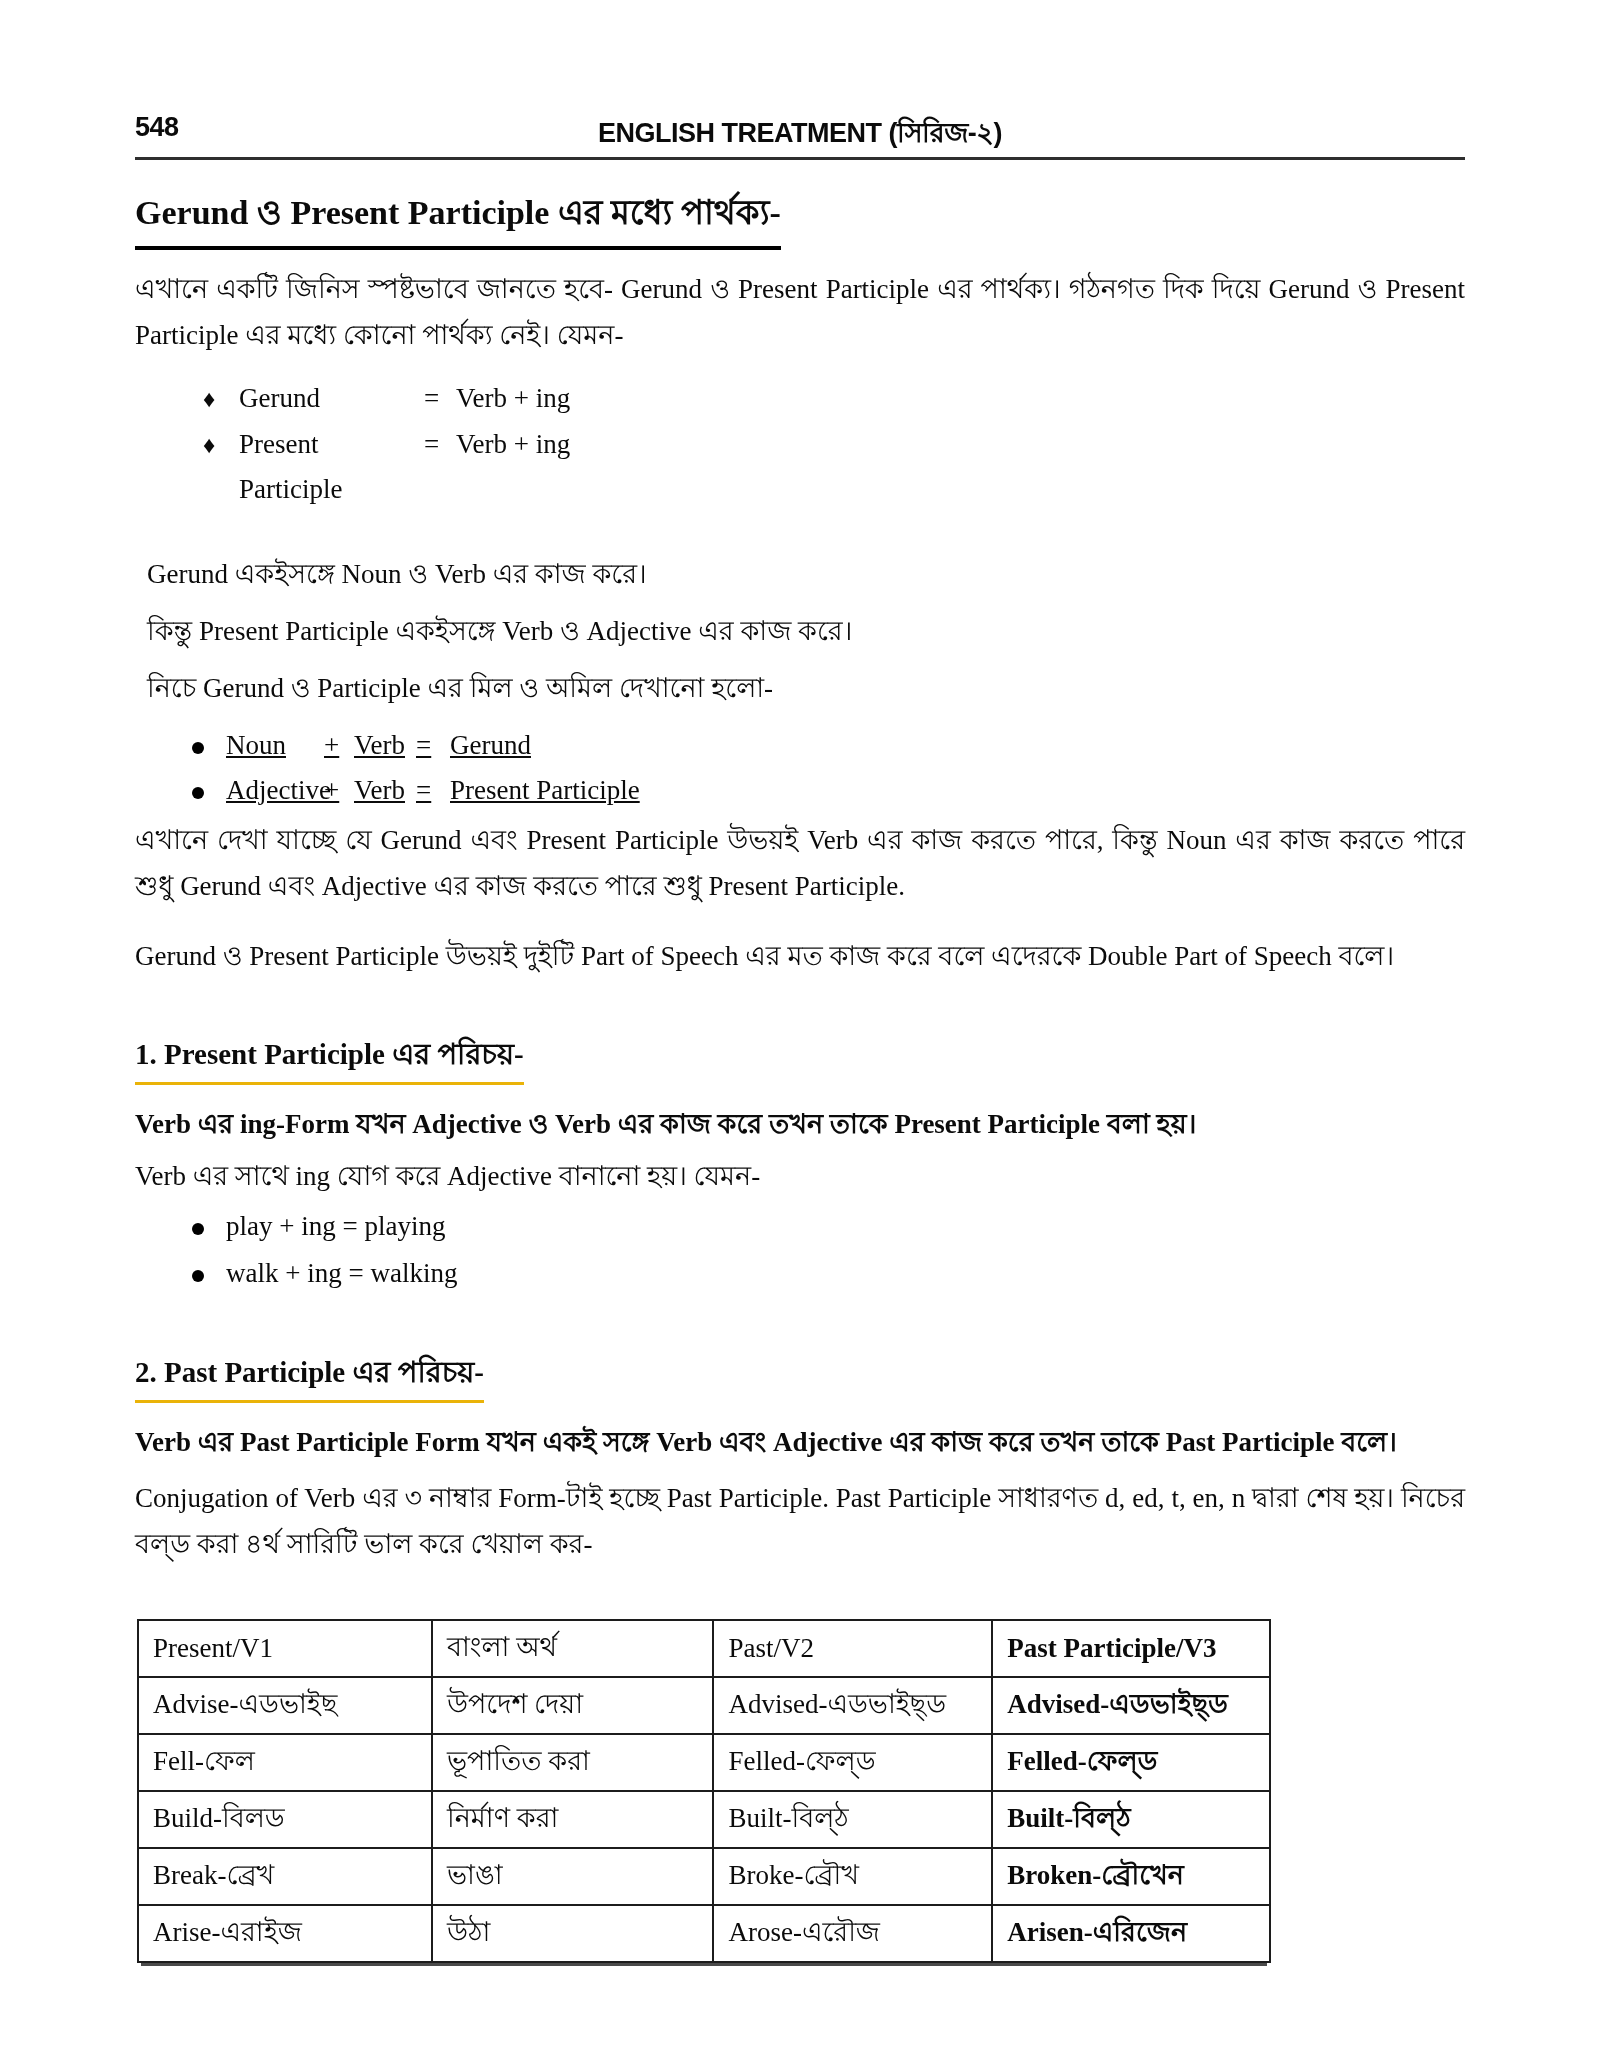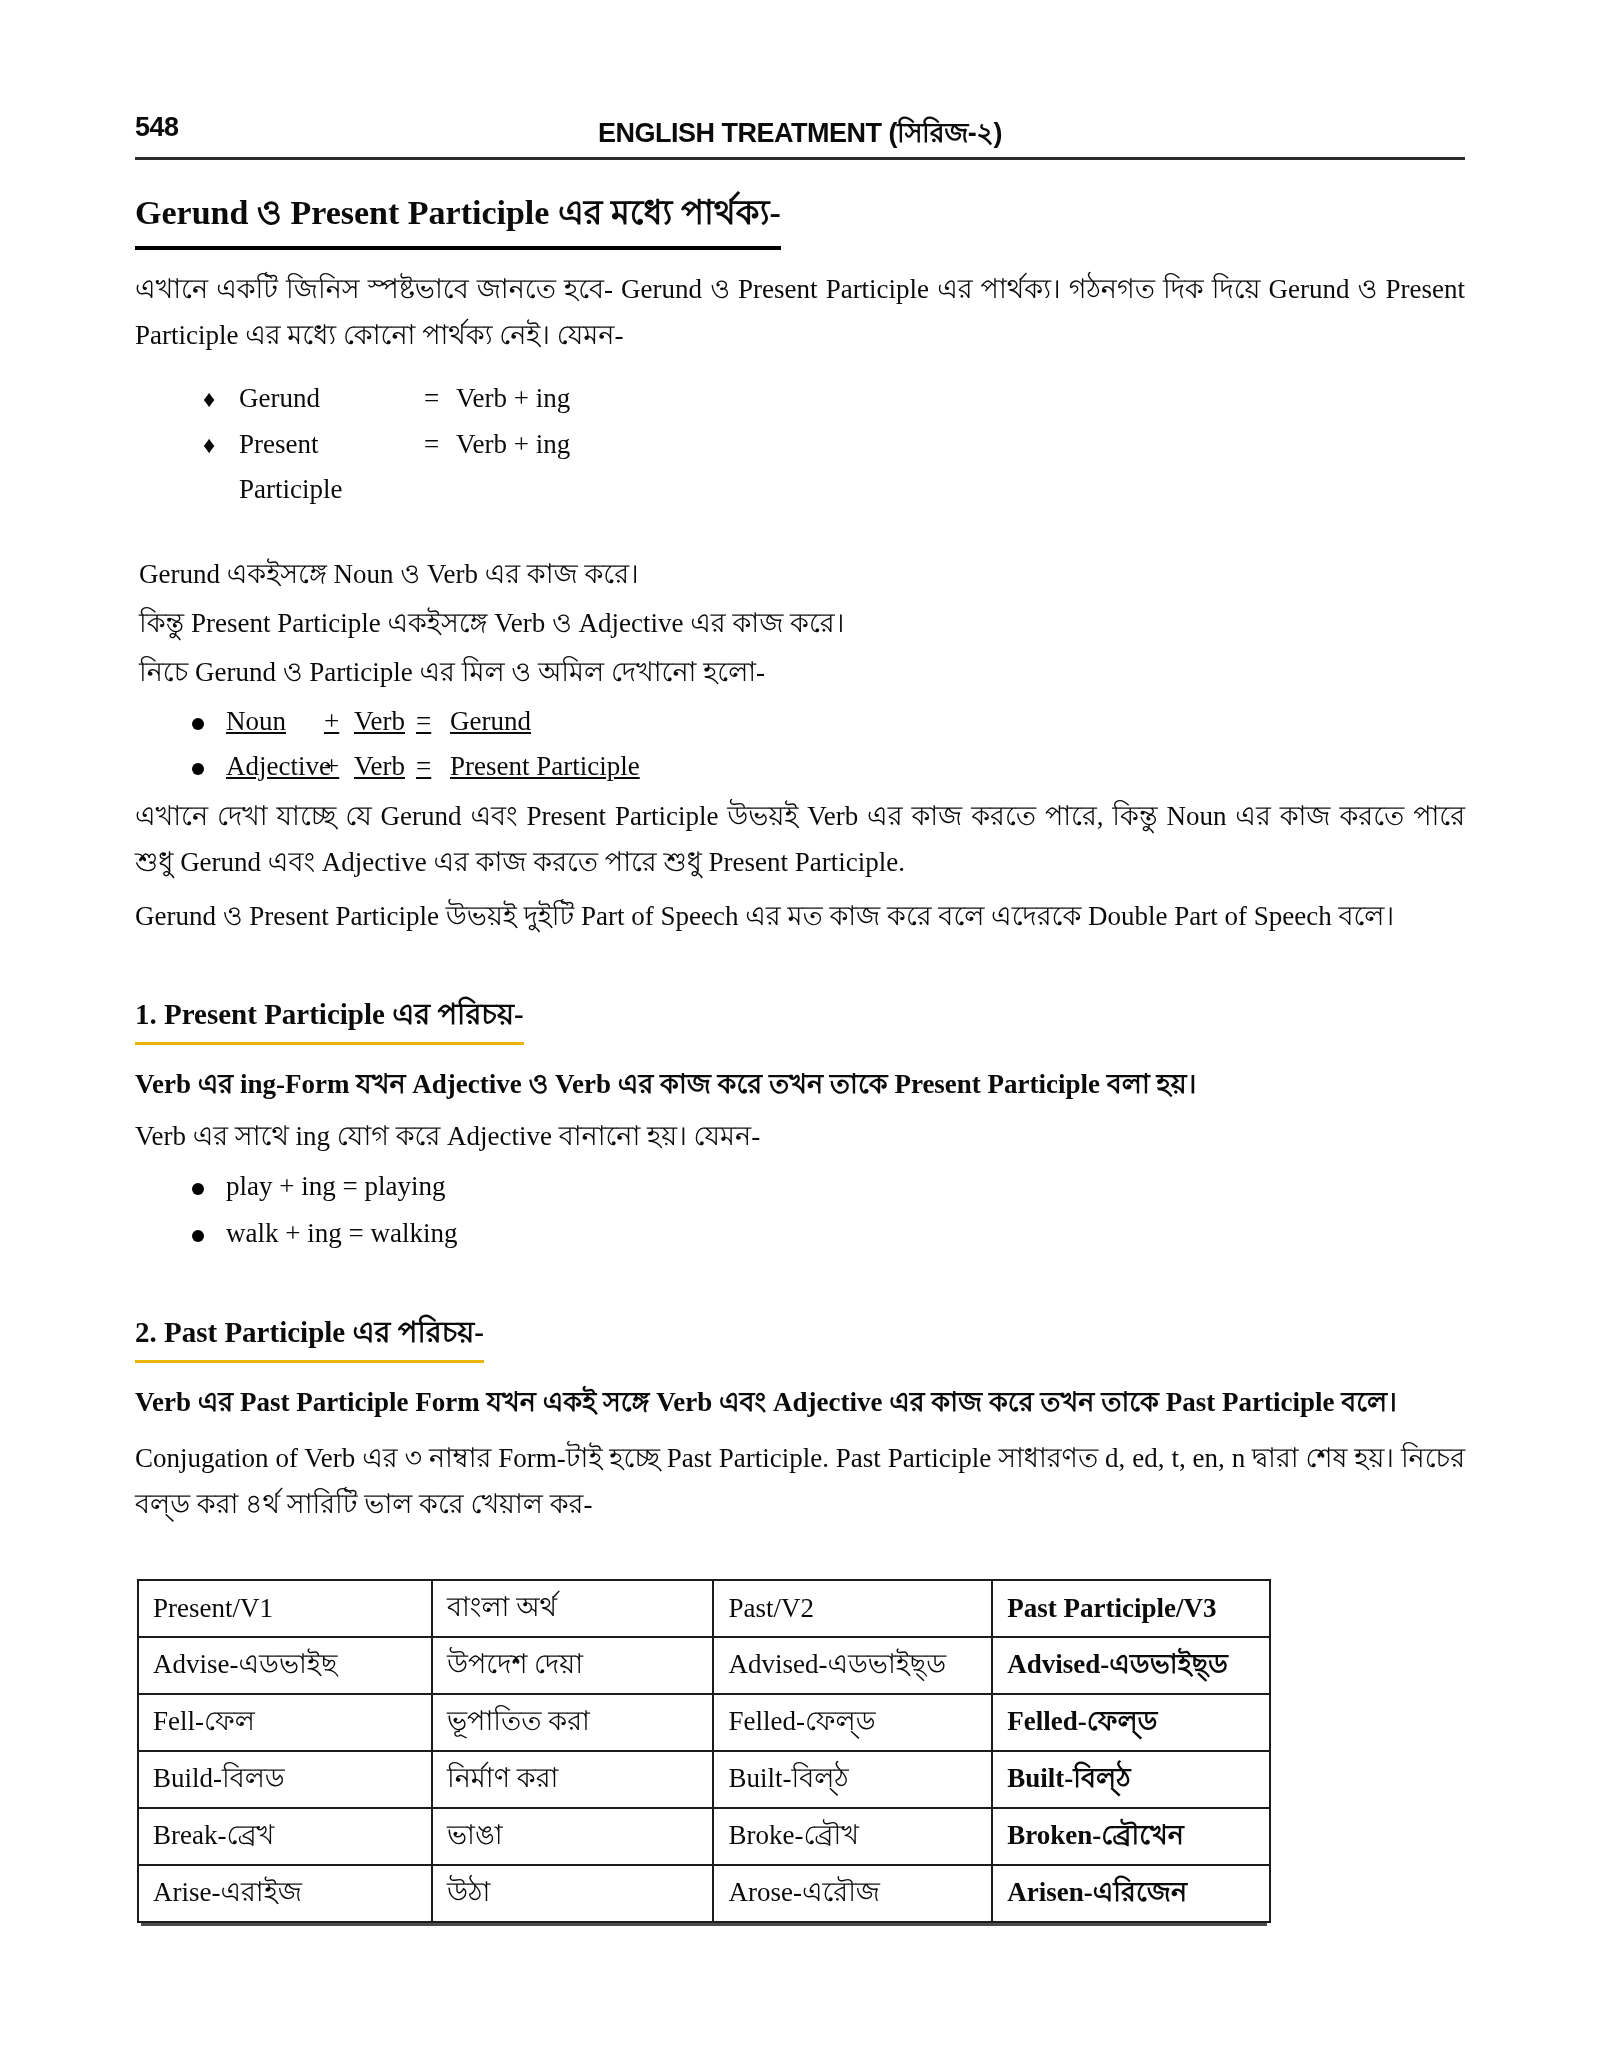--- a/index.html
+++ b/index.html
@@ -20,21 +20,21 @@
   .main-title{margin:26px 0 0 0;font-size:34px;font-weight:bold;}
   .main-title .u, .section-heading .u{
     display:inline-block;border-bottom:4px solid #000;padding-bottom:3px;
   }
   .section-heading{margin:52px 0 0 0;font-size:29px;font-weight:bold;}
   .section-heading .u{border-bottom:3px solid #eab308;padding-bottom:2px;}
   
   .para{margin:16px 0 0 0;line-height:46px;text-align:justify;}
   .para.bold{font-weight:bold;}
   .line-block{margin:40px 0 0 0;}
-  .line-block .bline{margin:4px;line-height:45px;}
+  .line-block .bline{margin:12px;line-height:45px;}
   
   .formula-list{margin:18px 0 0 68px;line-height:45px;}
   .formula-row{display:flex;align-items:baseline;}
   .f-bullet{width:36px;font-size:24px;}
   .f-term{width:185px;}
   .f-eq{width:32px;}
   
   .eq-list{margin:2px 0 0 57px;line-height:45px;}
   .eq-row{display:flex;align-items:baseline;text-decoration:underline;}
   .dot{width:34px;}
@@ -106,21 +106,21 @@
       <span class="dot"><i></i></span>
       <span class="eq-left">Adjective</span>
       <span class="eq-plus">+</span>
       <span class="eq-mid">Verb</span>
       <span class="eq-sign">=</span>
       <span>Present Participle</span>
     </div>
   </div>
 
   <p class="para" style="margin-top:4px;">এখানে দেখা যাচ্ছে যে Gerund এবং Present Participle উভয়ই Verb এর কাজ করতে পারে, কিন্তু Noun এর কাজ করতে পারে শুধু Gerund এবং Adjective এর কাজ করতে পারে শুধু Present Participle.</p>
-  <p class="para" style="margin-top:8px;">Gerund ও Present Participle উভয়ই দুইটি Part of Speech এর মত কাজ করে বলে এদেরকে Double Part of Speech বলে।</p>
+  <p class="para" style="margin-top:24px;">Gerund ও Present Participle উভয়ই দুইটি Part of Speech এর মত কাজ করে বলে এদেরকে Double Part of Speech বলে।</p>
 
   <h2 class="section-heading"><span class="u">1. Present Participle এর পরিচয়-</span></h2>
   <p class="para bold">Verb এর ing-Form যখন Adjective ও Verb এর কাজ করে তখন তাকে Present Participle বলা হয়।</p>
   <p class="para" style="margin-top:6px;">Verb এর সাথে ing যোগ করে Adjective বানানো হয়। যেমন-</p>
 
   <div class="ex-list">
     <div class="ex-row">
       <span class="dot"><i></i></span>
       <span>play  + ing = playing</span>
     </div>

